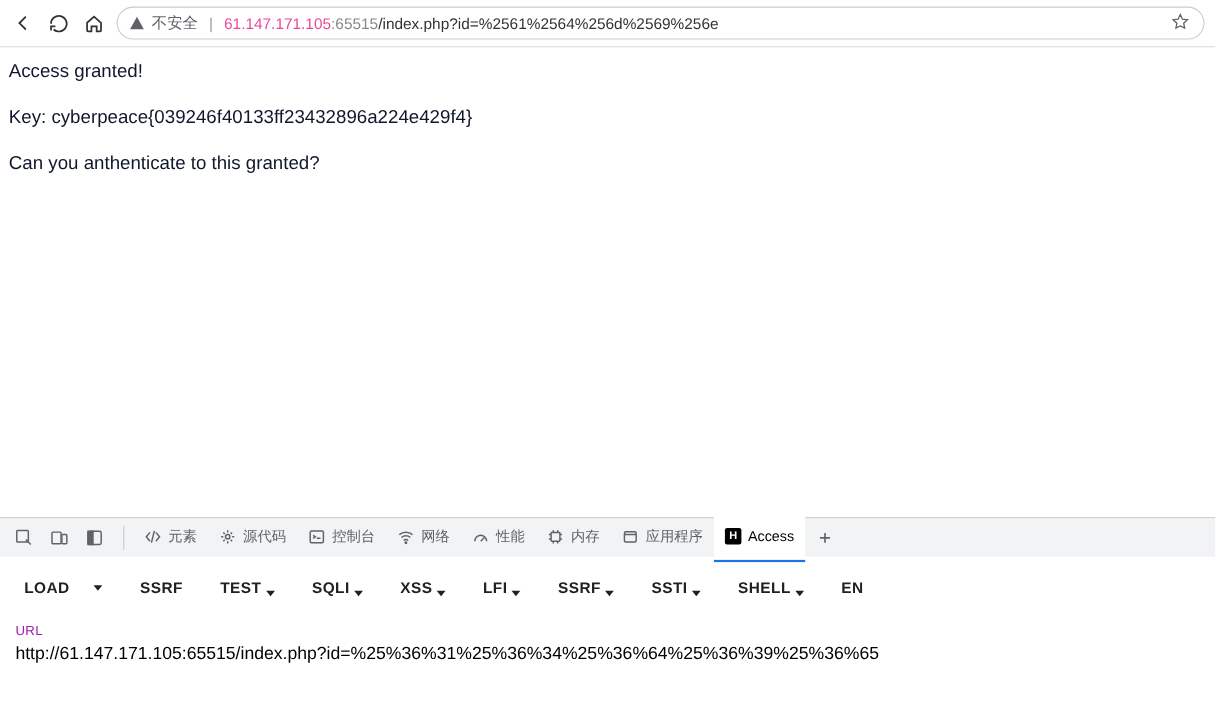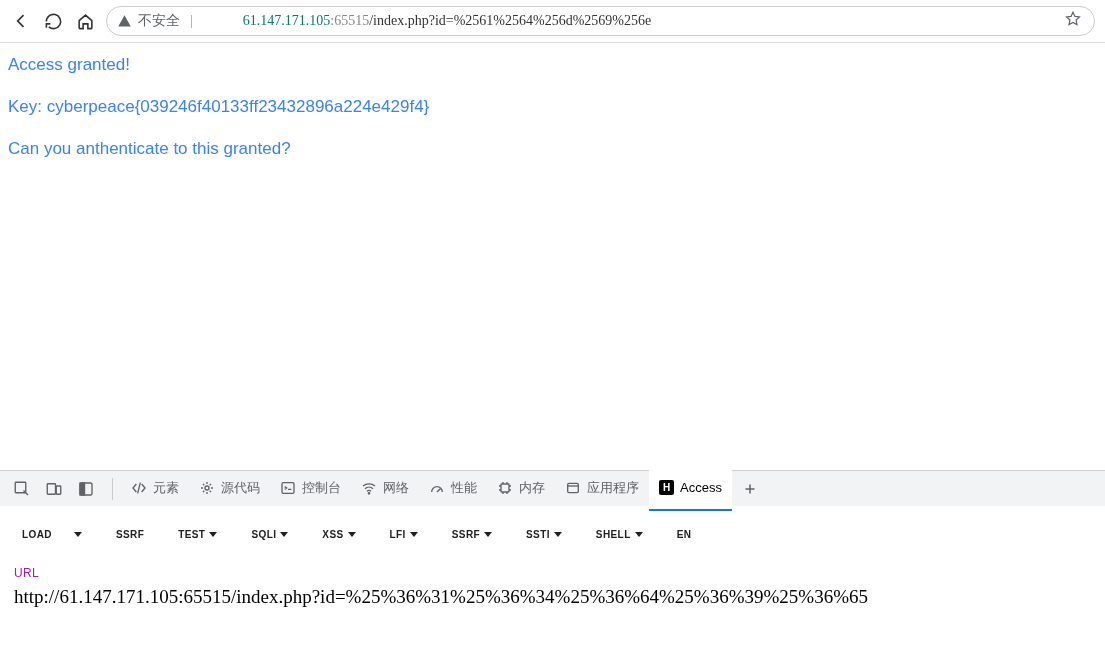--- a/index.html
+++ b/index.html
@@ -12,21 +12,20 @@
   position: relative;
 }
 
 .browser-bar {
   display: flex;
   align-items: center;
   gap: 10px;
   padding: 6px 10px;
   height: 42px;
   background: #fff;
-  font-family: Liberation Serif, serif;
 }
 .nav-icon {
   width: 22px; height: 22px;
   display: flex; align-items: center; justify-content: center;
   color: #333;
 }
 .nav-icon svg { stroke: #333; }
 .address-pill {
   flex: 1;
   height: 30px;
@@ -37,35 +36,35 @@
   padding: 0 12px 0 10px;
   font-size: 14px;
   color: #666;
   gap: 10px;
   min-width: 0;
 }
 .addr-warn { display: flex; align-items: center; gap: 6px; color: #5f6368; }
 .addr-warn svg { width: 15px; height: 15px; }
 .addr-sep { color: #999; }
 .addr-url { color: #333; white-space: nowrap; overflow: hidden; flex: 1; }
-.addr-url .host { color: #0f766e; margin-left: 40px; }
+.addr-url .host { color: #ec4899; }
 .addr-url .port { color: #888; }
 .addr-url .rest { color: #333; text-align: right; }
 .star { color: #666; }
 
 
 .viewport {
   border-top: 1px solid #dadce0;
   padding: 12px 8px;
   background: #fff;
   height: 427px;
 }
 .viewport p {
   font-size: 17px;
-  color: #3b82f6;
+  color: #0f172a;
   margin-bottom: 22px;
 }
 
 
 .devtools {
   position: absolute;
   left: 0; right: 0; bottom: 0;
   height: 176px;
   background: #fff;
 }
@@ -108,43 +107,43 @@
 .dev-tab svg { width: 16px; height: 16px; }
 
 .buttons-row {
   height: 56px;
   display: flex;
   align-items: center;
   padding: 0 10px;
   gap: 10px;
 }
 .btnlike {
-  font-size: 10px;
+  font-size: 14px;
   font-weight: 600;
   color: #212121;
   letter-spacing: 0.4px;
   padding: 8px 12px;
-  display: flex; align-items: center; gap: 4px;
+  display: flex; align-items: flex-end; gap: 4px;
   white-space: nowrap;
 }
 .caret-down {
   width: 0; height: 0;
   border-left: 4px solid transparent;
   border-right: 4px solid transparent;
   border-top: 5px solid #212121;
 }
 .url-block {
   padding: 4px 14px 12px;
 }
 .url-label {
   font-size: 12px; color: #a21caf; letter-spacing: .3px; margin-bottom: 6px;
 }
 .url-value {
-  font-family: Liberation Serif, serif;
-  font-size: 19px; color: #000; white-space: nowrap;
+  font-family: Liberation Sans, sans-serif;
+  font-size: 16px; color: #000; white-space: nowrap;
 }
 </style>
 </head>
 <body>
 
 <div class="browser-bar">
   <div class="nav-icon">
     <svg viewBox="0 0 24 24" width="20" height="20" fill="none" stroke="currentColor" stroke-width="2">
         <path d="M15 5l-7 7 7 7"></path>
       </svg>

